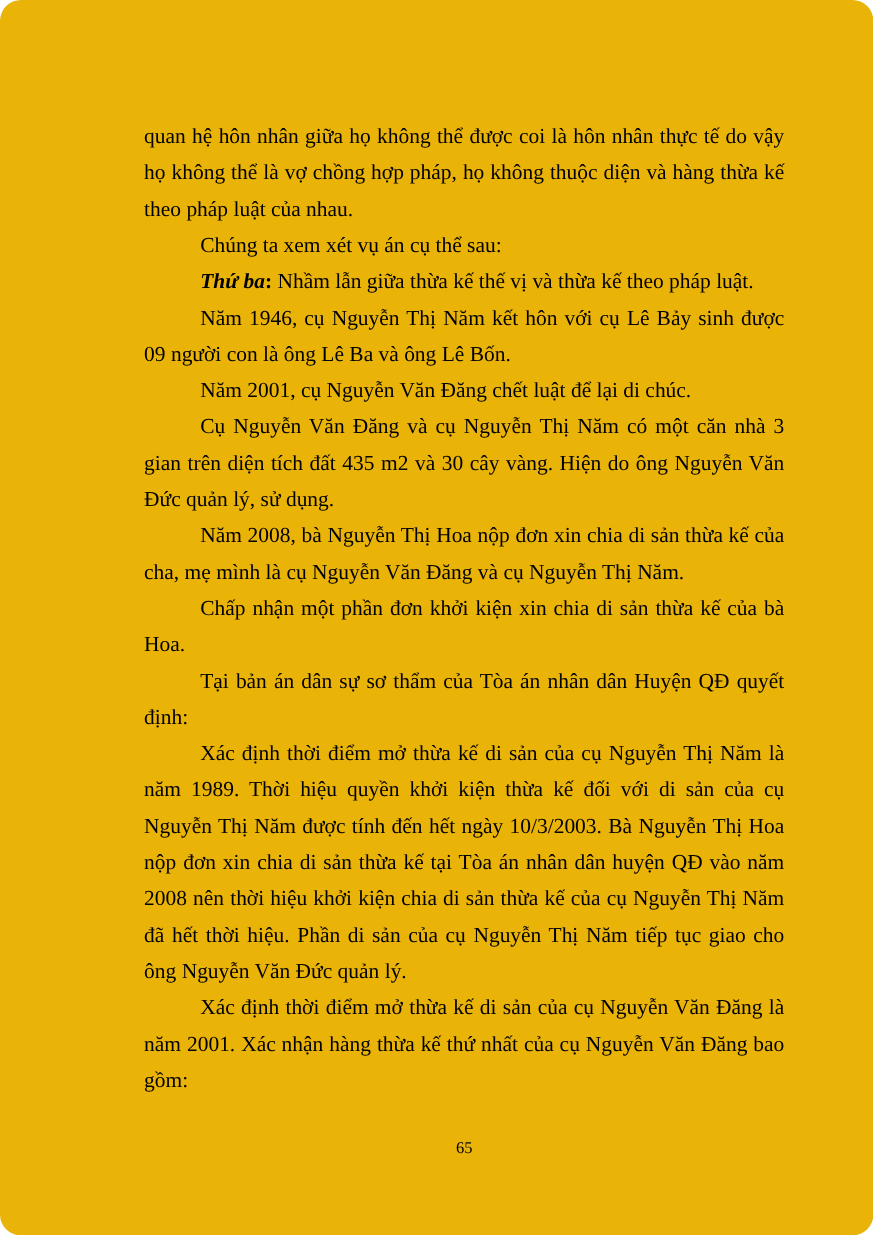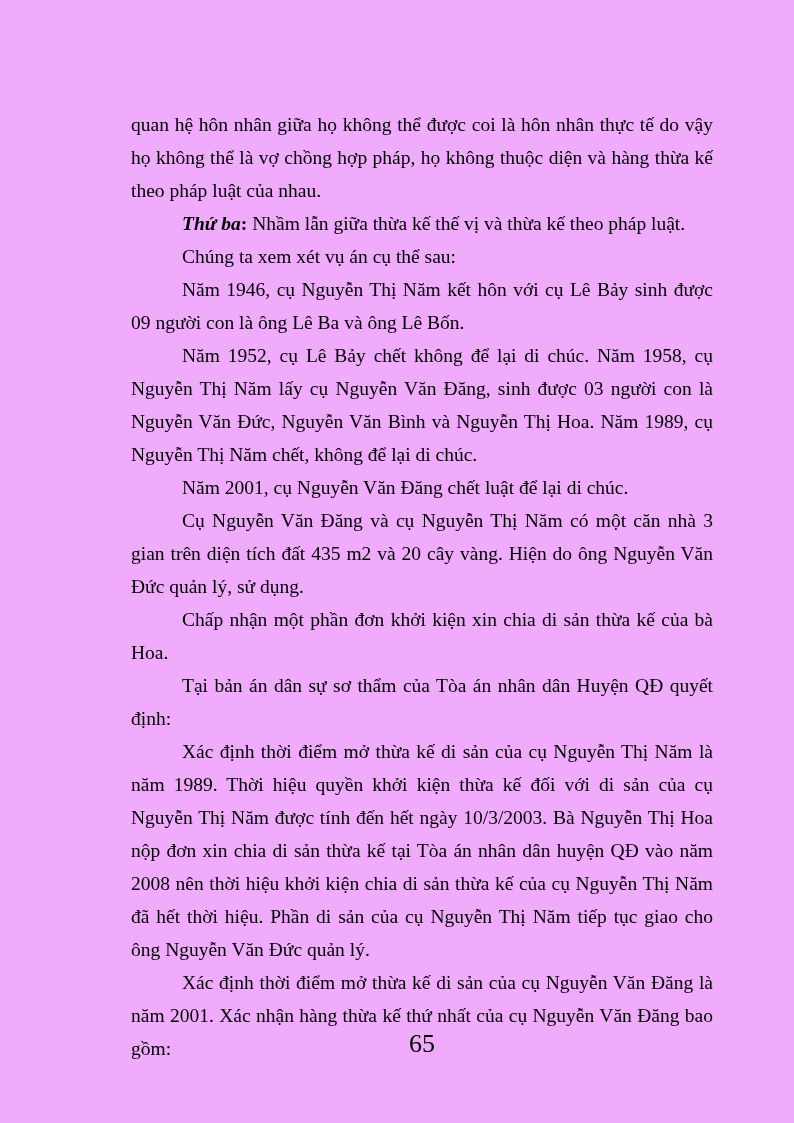--- a/index.html
+++ b/index.html
@@ -4,24 +4,25 @@
 <style>
   html, body {
     margin: 0;
     padding: 0;
     background: #ffffff;
   }
   .page {
     position: relative;
     width: 794px;
     height: 1123px;
-    background: #f0abfc;
+    background: #eab308;
     overflow: hidden;
     font-family: "Liberation Serif", "DejaVu Serif", serif;
     color: #000000;
+    border-radius: 19px;
   }
   .content {
     position: absolute;
     left: 131px;
     top: 108px;
     width: 582px;
     font-size: 19.5px;
     line-height: 33px;
   }
   .content p {
@@ -38,35 +39,35 @@
   }
   .content .lead-suffix {
     font-weight: bold;
   }
   .page-number {
     position: absolute;
     left: 131px;
     top: 1030px;
     width: 582px;
     text-align: center;
-    font-size: 26px;
+    font-size: 15px;
     line-height: 28px;
   }
 </style>
 </head>
 <body>
 
 <div class="page">
   <div class="content" id="paragraphs-container">
       <p>quan hệ hôn nhân giữa họ không thể được coi là hôn nhân thực tế do vậy họ không thể là vợ chồng hợp pháp, họ không thuộc diện và hàng thừa kế theo pháp luật của nhau.</p>
+      <p class="indented">Chúng ta xem xét vụ án cụ thể sau:</p>
       <p class="indented"><span class="lead">Thứ ba</span><span class="lead-suffix">:</span> Nhầm lẫn giữa thừa kế thế vị và thừa kế theo pháp luật.</p>
-      <p class="indented">Chúng ta xem xét vụ án cụ thể sau:</p>
       <p class="indented">Năm 1946, cụ Nguyễn Thị Năm kết hôn với cụ Lê Bảy sinh được 09 người con là ông Lê Ba và ông Lê Bốn.</p>
-      <p class="indented">Năm 1952, cụ Lê Bảy chết không để lại di chúc. Năm 1958, cụ Nguyễn Thị Năm lấy cụ Nguyễn Văn Đăng, sinh được 03 người con là Nguyễn Văn Đức, Nguyễn Văn Bình và Nguyễn Thị Hoa. Năm 1989, cụ Nguyễn Thị Năm chết, không để lại di chúc.</p>
       <p class="indented">Năm 2001, cụ Nguyễn Văn Đăng chết luật để lại di chúc.</p>
-      <p class="indented">Cụ Nguyễn Văn Đăng và cụ Nguyễn Thị Năm có một căn nhà 3 gian trên diện tích đất 435 m2 và 20 cây vàng. Hiện do ông Nguyễn Văn Đức quản lý, sử dụng.</p>
+      <p class="indented">Cụ Nguyễn Văn Đăng và cụ Nguyễn Thị Năm có một căn nhà 3 gian trên diện tích đất 435 m2 và 30 cây vàng. Hiện do ông Nguyễn Văn Đức quản lý, sử dụng.</p>
+      <p class="indented">Năm 2008, bà Nguyễn Thị Hoa nộp đơn xin chia di sản thừa kế của cha, mẹ mình là cụ Nguyễn Văn Đăng và cụ Nguyễn Thị Năm.</p>
       <p class="indented">Chấp nhận một phần đơn khởi kiện xin chia di sản thừa kế của bà Hoa.</p>
       <p class="indented">Tại bản án dân sự sơ thẩm của Tòa án nhân dân Huyện QĐ quyết định:</p>
       <p class="indented">Xác định thời điểm mở thừa kế di sản của cụ Nguyễn Thị Năm là năm 1989. Thời hiệu quyền khởi kiện thừa kế đối với di sản của cụ Nguyễn Thị Năm được tính đến hết ngày 10/3/2003. Bà Nguyễn Thị Hoa nộp đơn xin chia di sản thừa kế tại Tòa án nhân dân huyện QĐ vào năm 2008 nên thời hiệu khởi kiện chia di sản thừa kế của cụ Nguyễn Thị Năm đã hết thời hiệu. Phần di sản của cụ Nguyễn Thị Năm tiếp tục giao cho ông Nguyễn Văn Đức quản lý.</p>
       <p class="indented">Xác định thời điểm mở thừa kế di sản của cụ Nguyễn Văn Đăng là năm 2001. Xác nhận hàng thừa kế thứ nhất của cụ Nguyễn Văn Đăng bao gồm:</p>
     </div>
   <div class="page-number">65</div>
 </div>
 
 </body></html>

